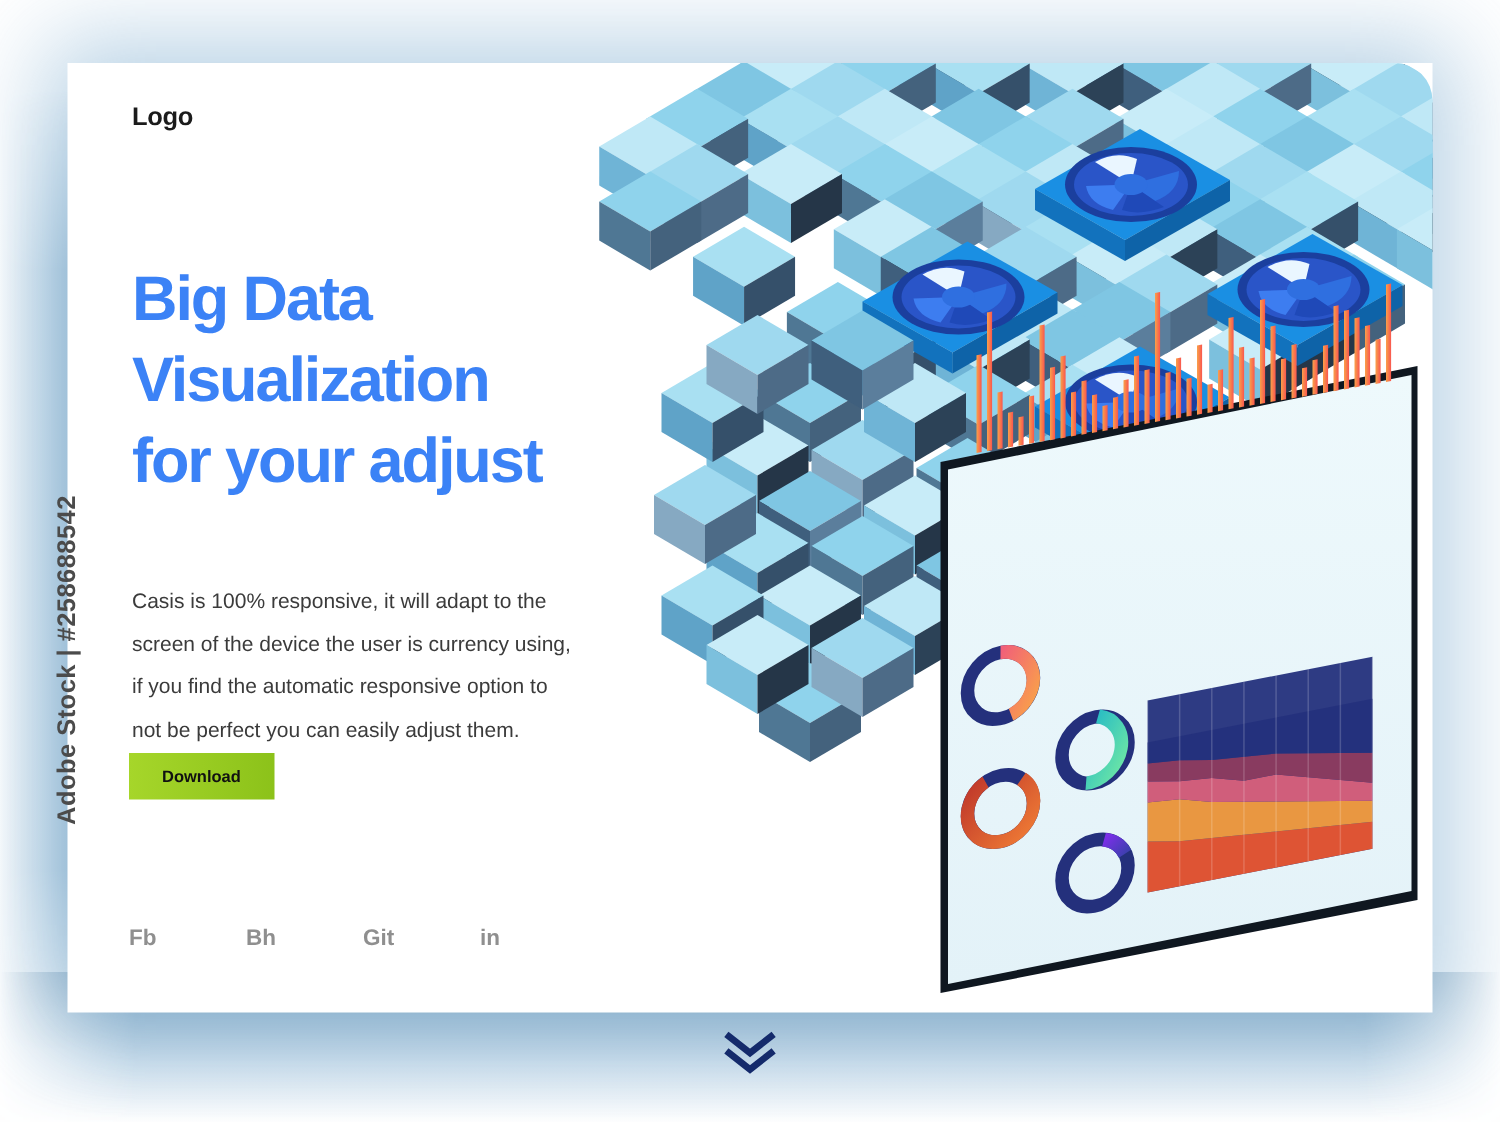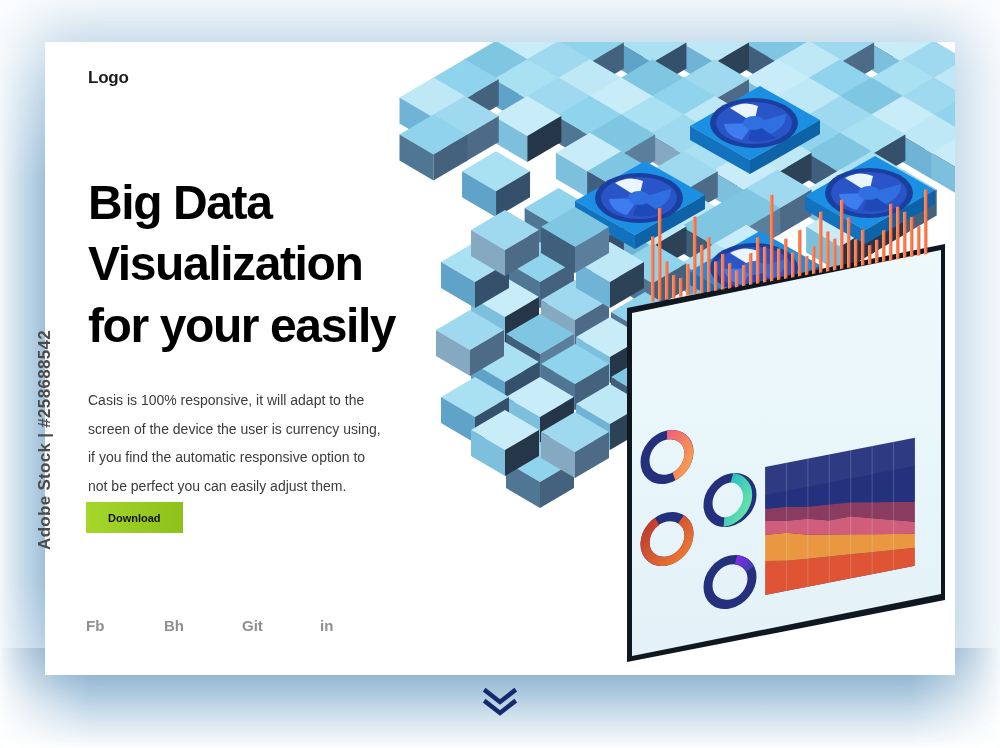--- a/index.html
+++ b/index.html
@@ -26,30 +26,30 @@
     -webkit-mask-image:linear-gradient(180deg,rgba(0,0,0,0) 0px,rgba(0,0,0,1) 120px,rgba(0,0,0,1) 520px,rgba(0,0,0,0) 640px);
     mask-image:linear-gradient(180deg,rgba(0,0,0,0) 0px,rgba(0,0,0,1) 120px,rgba(0,0,0,1) 520px,rgba(0,0,0,0) 640px);
   }
 
   
   .hero-card{
     position:absolute;left:45px;top:42px;width:910px;height:633px;
     background:#ffffff;
     box-shadow:0 0 60px 14px rgba(120,170,205,.55);
   }
-  .hero-clip{position:absolute;inset:0;overflow:hidden;}
+  .hero-clip{position:absolute;inset:0;overflow:hidden;border-radius:25px;}
 
   
   .logo{
     position:absolute;left:43px;top:26px;
     font-size:17px;font-weight:bold;color:#1b1b1b;letter-spacing:-.2px;
   }
   .headline{
     position:absolute;left:43px;top:130px;width:420px;
-    font-size:48px;font-weight:bold;line-height:1.28;color:#000000;
+    font-size:42px;font-weight:bold;line-height:1.28;color:#3b82f6;
     letter-spacing:-1.4px;
   }
   .headline span{display:block;}
   .body-copy{
     position:absolute;left:43px;top:330px;width:300px;
     font-size:14px;line-height:2.05;color:#3b3b3b;
   }
   .btn-row{position:absolute;left:41px;top:460px;display:flex;gap:30px;}
   .btn{
     border:0;cursor:pointer;height:31px;padding:0 22px;
@@ -603,21 +603,21 @@
             </g>
           </g>
         </svg>
       </div>
 
       <div class="logo">Logo</div>
 
       <div class="headline">
         <span>Big Data</span>
         <span>Visualization</span>
-        <span>for your easily</span>
+        <span>for your adjust</span>
       </div>
 
       <p class="body-copy">Casis is 100% responsive, it will adapt to the screen of the device the user is currency using, if you find the automatic responsive option to not be perfect you can easily adjust them.</p>
 
       <div class="btn-row">
         <button class="btn btn-download">Download</button>
       </div>
 
       <div class="social-row">
         <a class="social-link" href="#">Fb</a>

